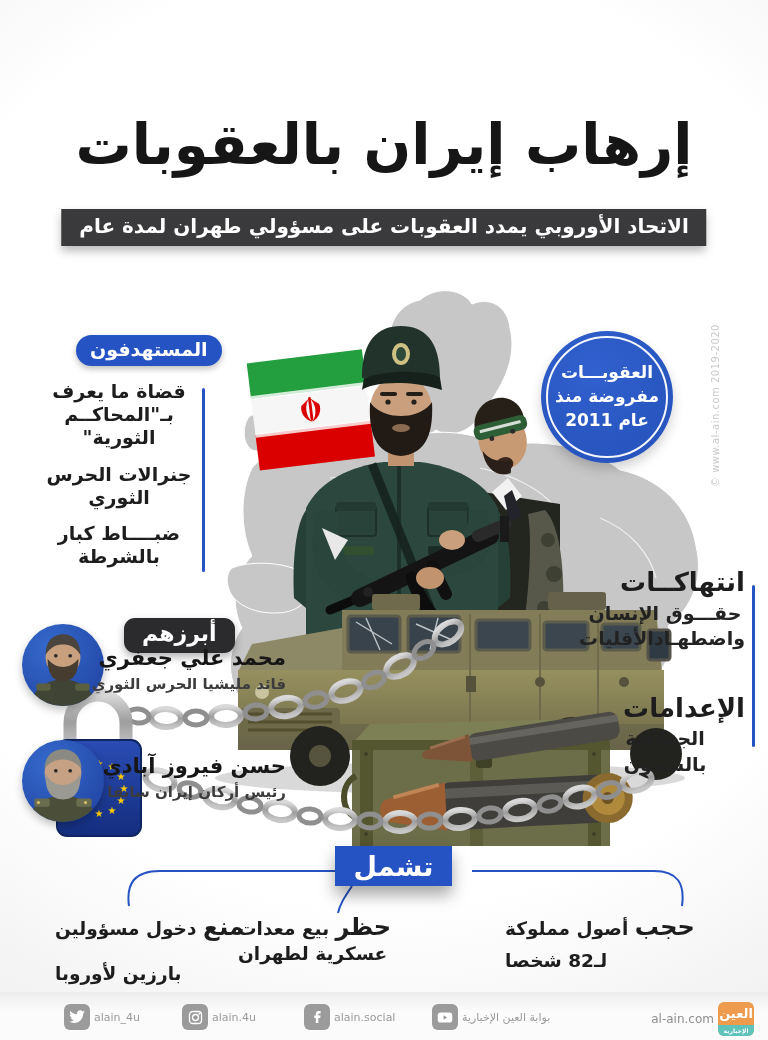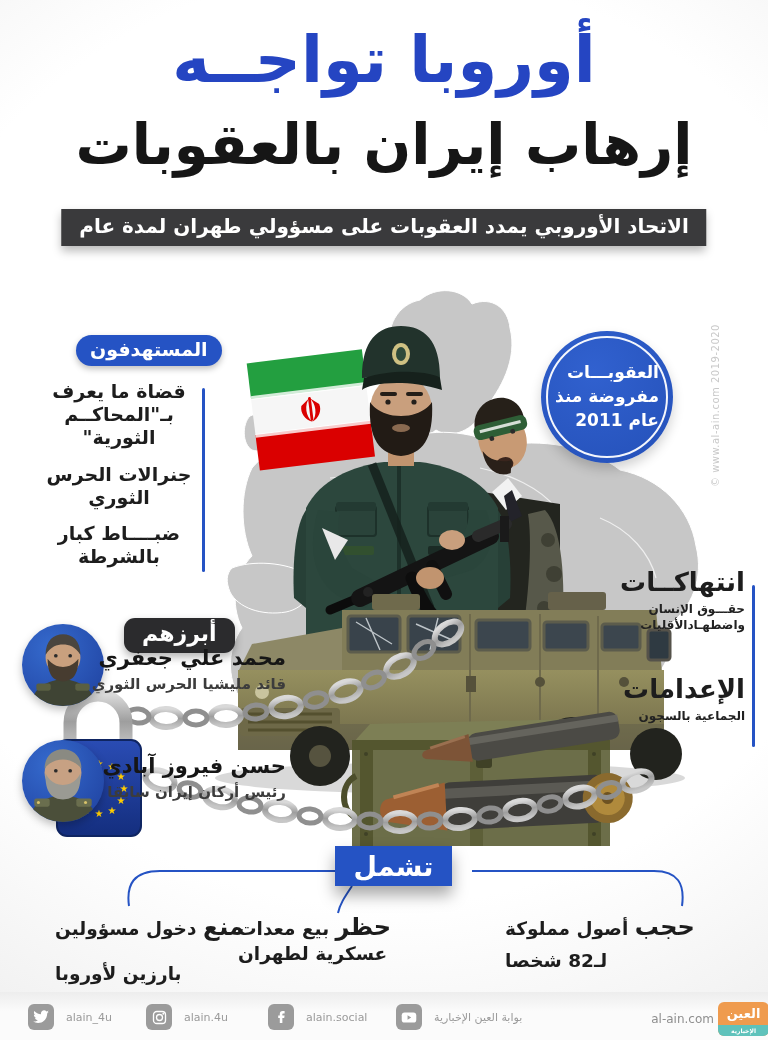--- a/index.html
+++ b/index.html
@@ -24,62 +24,61 @@
   
   .targets{top:380px;left:38px;width:162px;text-align:center;direction:rtl;
       font-size:19px;font-weight:800;color:#1d1d1d;line-height:1.22;}
   .targets .it{margin-bottom:13px;}
   
   .circle{top:331px;left:541px;width:132px;height:132px;border-radius:50%;
       background:radial-gradient(circle at 40% 30%, #3161cf, #2450b8);
       display:flex;align-items:center;justify-content:center;text-align:center;
       box-shadow:0 6px 12px rgba(0,0,0,.18);}
   .circle .inner{position:absolute;inset:5px;border:2px solid rgba(255,255,255,.95);border-radius:50%;}
-  .circle .txt{color:#fff;font-weight:800;font-size:17px;line-height:1.4;direction:rtl;position:relative;text-align:right;}
+  .circle .txt{color:#fff;font-weight:800;font-size:17px;line-height:1.4;direction:rtl;position:relative;}
   
   .reason{top:568px;left:585px;width:160px;text-align:right;direction:rtl;color:#1d1d1d;}
   .reason .hd{font-size:26px;font-weight:900;line-height:1.1;}
-  .reason .ds{font-size:12px;font-weight:800;line-height:1.35;margin-top:4px;color:#222;}
+  .reason .ds{font-size:19px;font-weight:800;line-height:1.35;margin-top:4px;color:#222;text-align:center;}
   .reason .gap{height:42px;}
   
   .pcircle{width:82px;height:82px;border-radius:50%;overflow:hidden;
       background:radial-gradient(circle at 35% 30%, #356acd, #1e3f9d);
       box-shadow:0 4px 8px rgba(0,0,0,.25);}
   .names{left:88px;width:198px;text-align:right;direction:rtl;}
   .nm{font-size:21px;font-weight:900;color:#161616;}
   .rl{font-size:15px;font-weight:700;color:#3c3c3c;margin-top:5px;}
   
   .incbox{top:846px;left:335px;width:117px;height:40px;background:#2553c4;color:#fff;
       display:flex;align-items:center;justify-content:center;font-size:27px;font-weight:900;
       direction:rtl;box-shadow:0 9px 16px rgba(0,0,0,.35);}
   .inc{top:912px;text-align:left;direction:rtl;color:#1d1d1d;font-weight:800;font-size:18.5px;line-height:1.25;}
   .inc .big{font-size:24px;font-weight:900;}
   
   .wm{top:400px;left:630px;width:170px;text-align:center;color:#c9c9c9;font-size:10px;
       transform:rotate(-90deg);transform-origin:center;letter-spacing:.5px;}
   
   .footer{top:992px;left:0;width:768px;height:48px;
       background:linear-gradient(180deg,#ededed,#fbfbfb 40%);}
-  .soc{position:absolute;top:1004px;display:flex;align-items:center;gap:12px;}
+  .soc{position:absolute;top:1004px;display:flex;align-items:center;gap:4px;margin-left:36px;}
   .icbox{width:26px;height:26px;border-radius:6px;background:#9b9b9b;display:flex;
       align-items:center;justify-content:center;}
   .hndl{color:#9a9a9a;font-size:11px;direction:ltr;}
   .hndl.ar{direction:rtl;}
   .site{top:1012px;left:648px;width:66px;text-align:right;color:#8e8e8e;font-size:12px;}
-  .logo{top:1002px;left:718px;width:51px;height:34px;border-radius:6px;background:#ef9b4e;
+  .logo{top:1002px;left:718px;width:36px;height:34px;border-radius:6px;background:#ef9b4e;
       overflow:hidden;text-align:center;}
   .logo .l1{color:#fff;font-weight:900;font-size:13px;line-height:23px;direction:rtl;}
   .logo .l2{background:#5fc2bb;color:#fff;font-size:6px;line-height:11px;direction:rtl;font-weight:700;}
 </style>
 </head>
 <body>
 
 <div class="page">
 
-  <div class="abs t1">أوروبا تواجــه</div>
   <div class="abs t2">إرهاب إيران بالعقوبات</div>
   <div class="abs banner">الاتحاد الأوروبي يمدد العقوبات على مسؤولي طهران لمدة عام</div>
 
   <svg class="abs" style="top:278px;left:0" width="768" height="575" viewBox="0 0 768 575">
     <defs>
       <linearGradient id="silver" x1="0" y1="0" x2="0" y2="1">
         <stop offset="0" stop-color="#d9d9d9"></stop>
           <stop offset=".5" stop-color="#9e9e9e"></stop>
           <stop offset="1" stop-color="#c7c7c7"></stop>
       </linearGradient>

